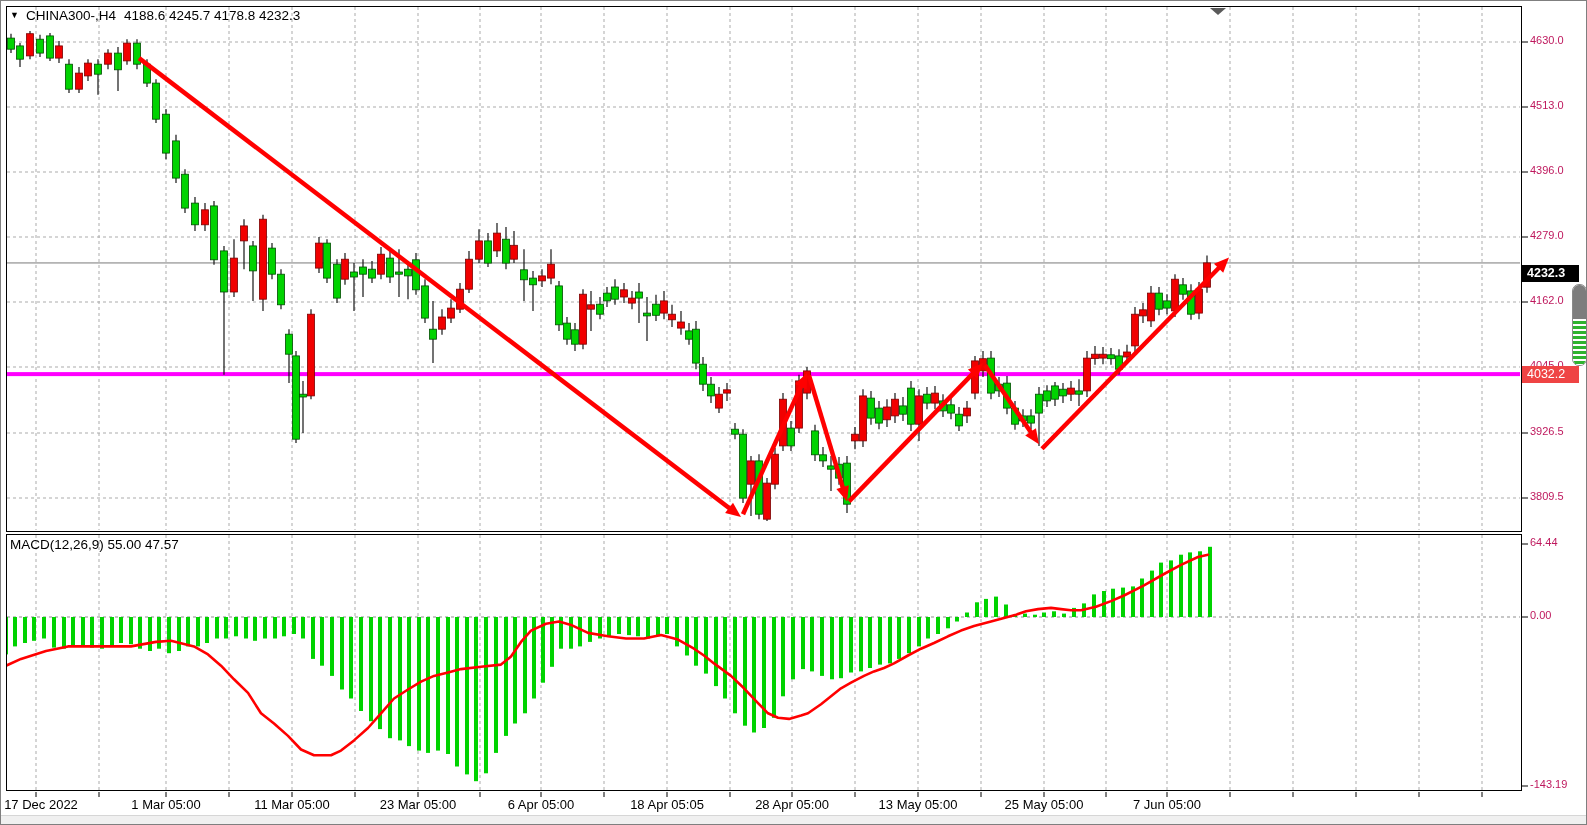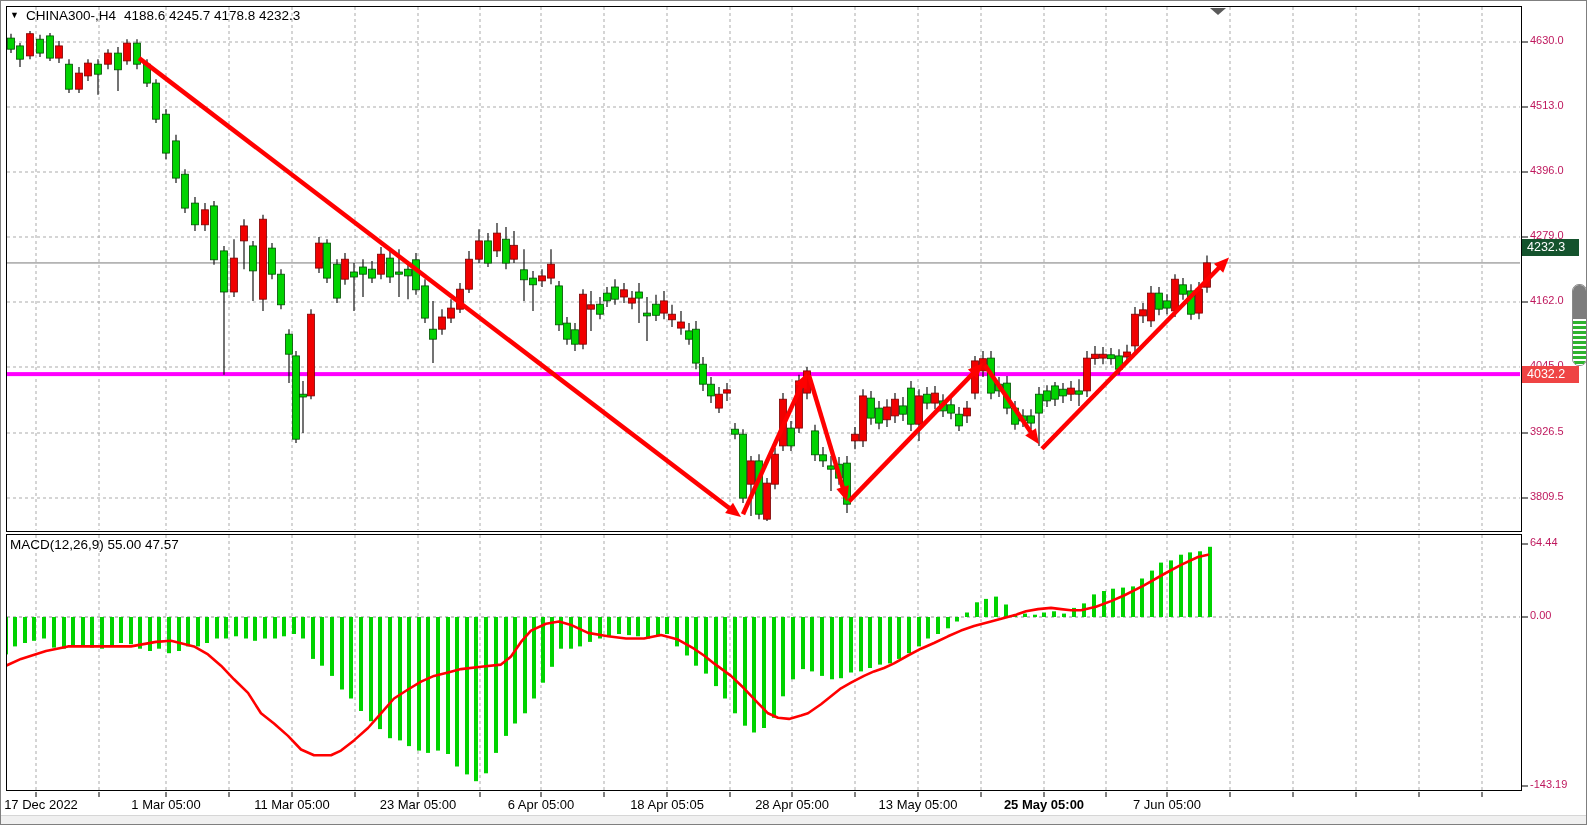--- a/index.html
+++ b/index.html
@@ -8,21 +8,21 @@
     font-family:"Liberation Sans",sans-serif;color:#000;
     border:1px solid #7f7f7f;box-sizing:border-box;overflow:hidden;
   }
   svg{position:absolute;left:0;top:0;}
   .hdr{position:absolute;left:9px;top:7px;font-size:13.5px;color:#000;white-space:nowrap;z-index:5;}
   .hdr .tri{display:inline-block;font-size:9px;transform:translateY(-2px);margin-right:7px;color:#000;}
   .hdr .ohlc{margin-left:8px;}
   .macd-hdr{position:absolute;left:9px;top:536px;font-size:13.5px;color:#000;white-space:nowrap;z-index:5;}
   .tag{position:absolute;left:1521px;width:57px;height:17px;line-height:17px;
        font-size:12.5px;color:#fff;padding-left:5px;box-sizing:border-box;z-index:6;}
-  .tag-price{top:238px;background:#14532d;}
+  .tag-price{top:264px;background:#000000;font-weight:bold;}
   .tag-level{top:365px;background:#ef4444;}
   .axis-label{position:absolute;font-size:11px;color:#be185d;white-space:nowrap;z-index:4;}
   .time-label{position:absolute;top:796px;font-size:13px;color:#000;white-space:nowrap;transform:translateX(-50%);z-index:4;}
   .scrollwidget{position:absolute;left:1571px;top:283px;width:15px;height:82px;border:1px solid #8a8a8a;
        border-radius:7px;overflow:hidden;box-sizing:border-box;z-index:7;background:#fff;}
   .sw-top{height:34px;background:#7d7d7d;}
   .sw-stripes{height:46px;background:repeating-linear-gradient(180deg,#ffffff 0px,#ffffff 2px,#2fb32f 2px,#2fb32f 5px);}
   .bottom-strip{position:absolute;left:0;top:814px;width:1587px;height:11px;background:#f0f0f0;border-top:1px solid #d6d6d6;z-index:3;}
 </style>
 </head>
@@ -595,21 +595,21 @@
     </div>
   <div id="time-axis">
       <div class="time-label" style="left: 40px;">17 Dec 2022</div>
       <div class="time-label" style="left: 165px;">1 Mar 05:00</div>
       <div class="time-label" style="left: 291px; text-align: center;">11 Mar 05:00</div>
       <div class="time-label" style="left: 417px;">23 Mar 05:00</div>
       <div class="time-label" style="left: 540px;">6 Apr 05:00</div>
       <div class="time-label" style="left: 666px;">18 Apr 05:05</div>
       <div class="time-label" style="left: 791px;">28 Apr 05:00</div>
       <div class="time-label" style="left: 917px;">13 May 05:00</div>
-      <div class="time-label" style="left: 1043px; font-weight: bold;">25 May 05:00</div>
+      <div class="time-label" style="left: 1043px;">25 May 05:00</div>
       <div class="time-label" style="left: 1166px;">7 Jun 05:00</div>
     </div>
 
   <div class="scrollwidget">
     <div class="sw-top"></div>
     <div class="sw-stripes"></div>
   </div>
 
   <div class="bottom-strip"></div>
 </div>

